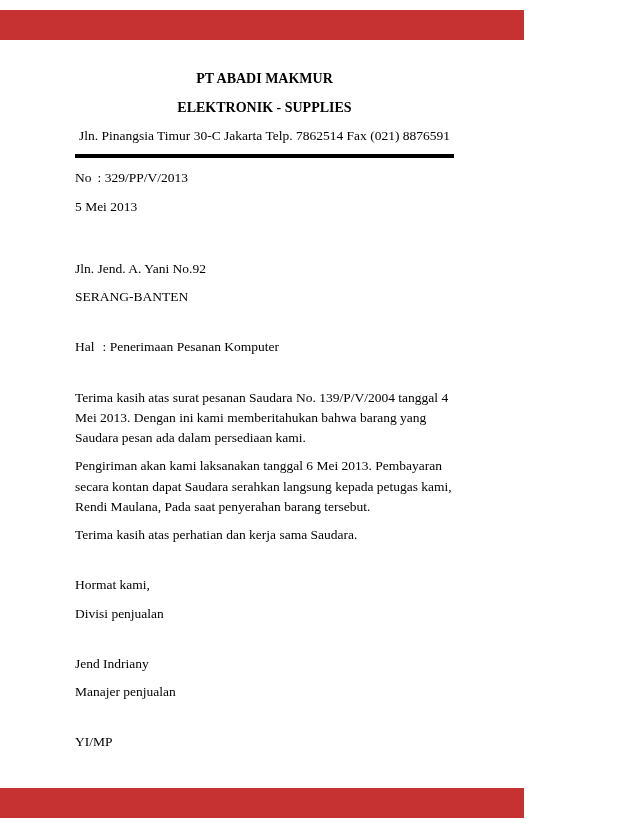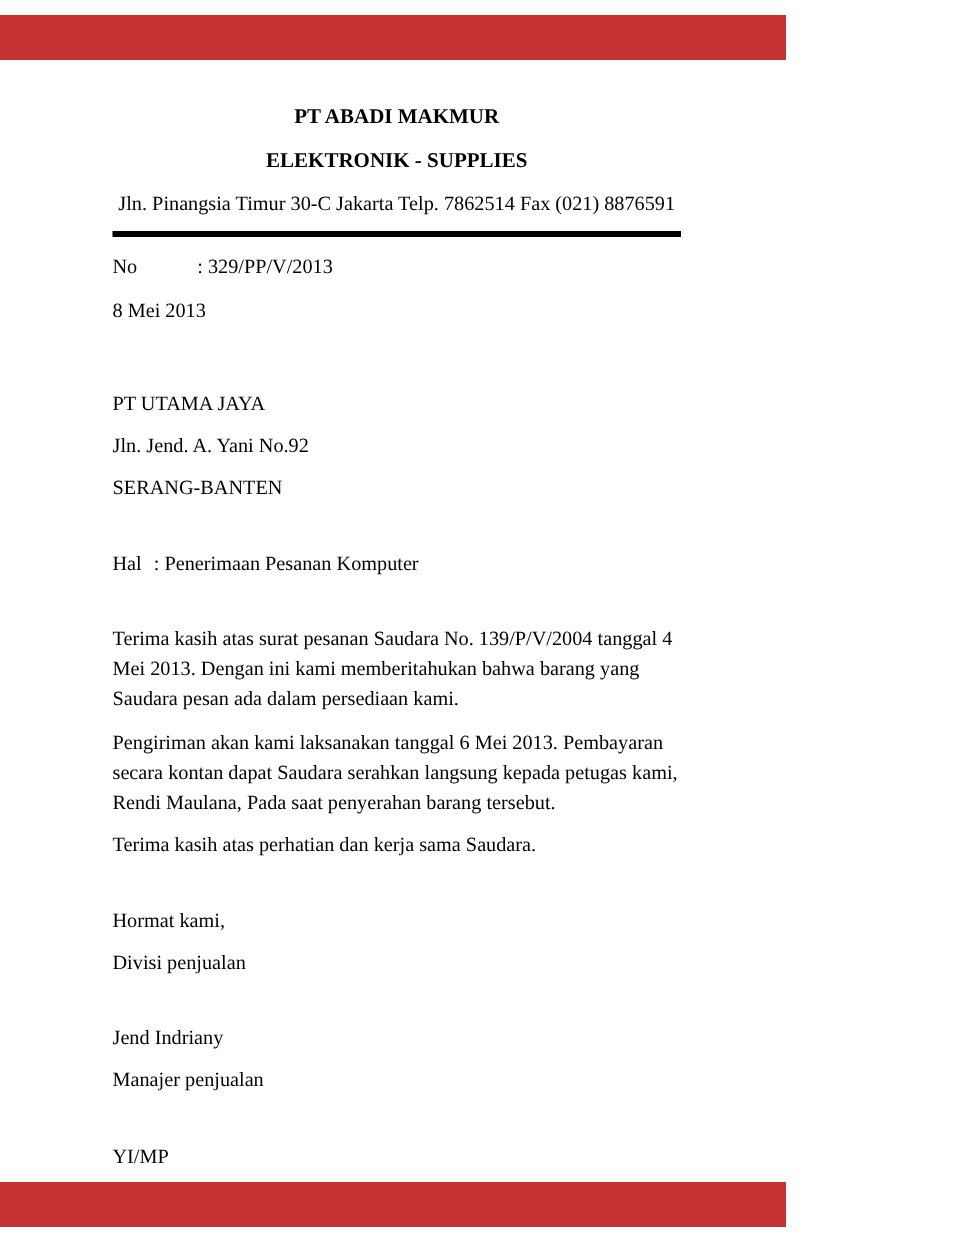--- a/index.html
+++ b/index.html
@@ -29,21 +29,21 @@
   .center { text-align: center; }
   .bold   { font-weight: bold; }
   .head   { font-size: 14px; }
 
   .rule {
     height: 0;
     border-top: 4px solid #000000;
     margin: 2px 0 10px 0;
   }
 
-  .tab-gap { margin-left: 40px; }
+  .tab-gap { margin-left: 6px; }
   .sm-gap  { margin-left: 8px; margin-top: 28px; }
 
   .after-lg { margin-bottom: 42px !important; }
   .after-md { margin-bottom: 30px !important; }
 </style>
 </head>
 <body>
 
 <div class="page">
 
@@ -54,23 +54,22 @@
     <p class="center bold head">PT ABADI MAKMUR</p>
 
     <p class="center bold head">ELEKTRONIK - SUPPLIES</p>
 
     <p class="center">Jln. Pinangsia Timur 30-C Jakarta Telp. 7862514 Fax (021) 8876591</p>
 
     <div class="rule"></div>
 
     <p><span>No</span><span class="tab-gap">: 329/PP/V/2013</span></p>
 
-    <p class="after-lg">8 Mei 2013</p>
+    <p class="after-lg">5 Mei 2013</p>
 
-    <p>PT UTAMA JAYA</p>
 
     <p>Jln. Jend. A. Yani No.92</p>
 
     <p class="after-md">SERANG-BANTEN</p>
 
     <p class="after-md"><span>Hal</span><span class="sm-gap">: Penerimaan Pesanan Komputer</span></p>
 
 
     <p>Terima kasih atas surat pesanan Saudara No. 139/P/V/2004 tanggal 4 Mei 2013. Dengan ini kami memberitahukan bahwa barang yang Saudara pesan ada dalam persediaan kami.</p>
 

